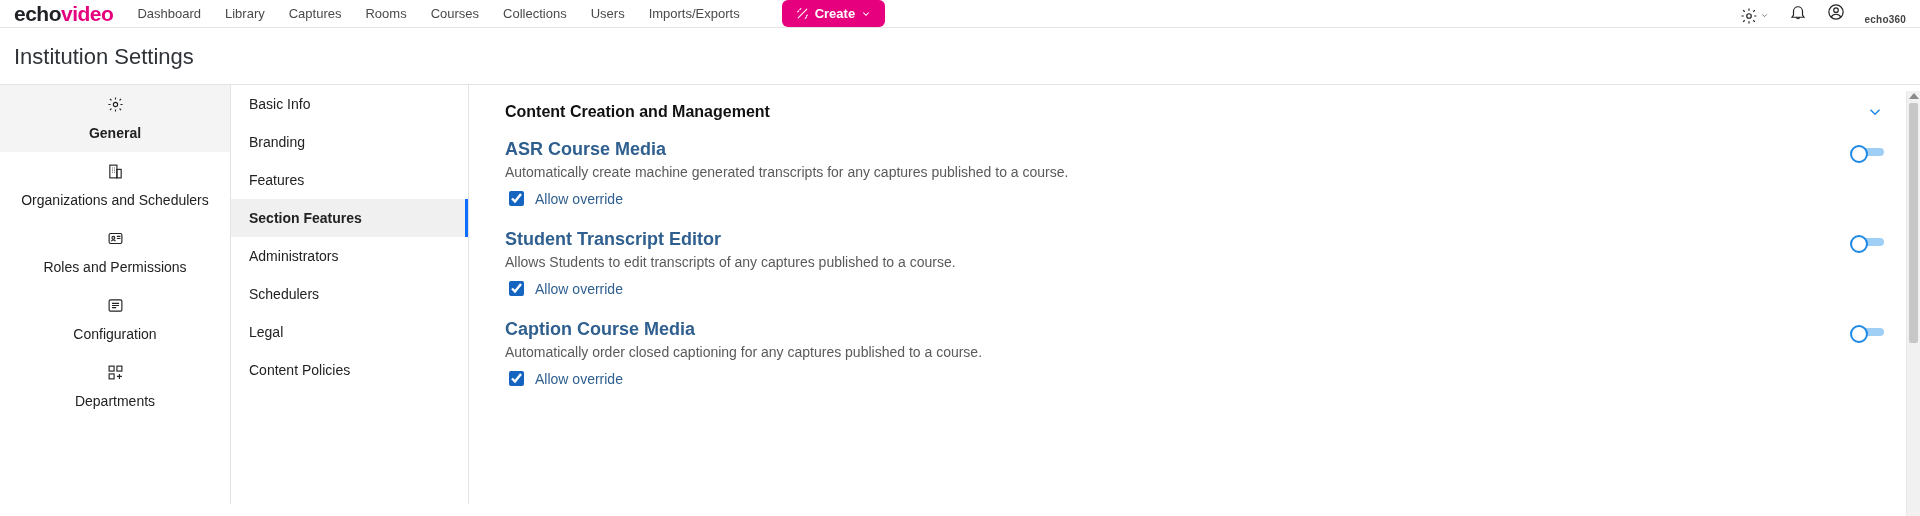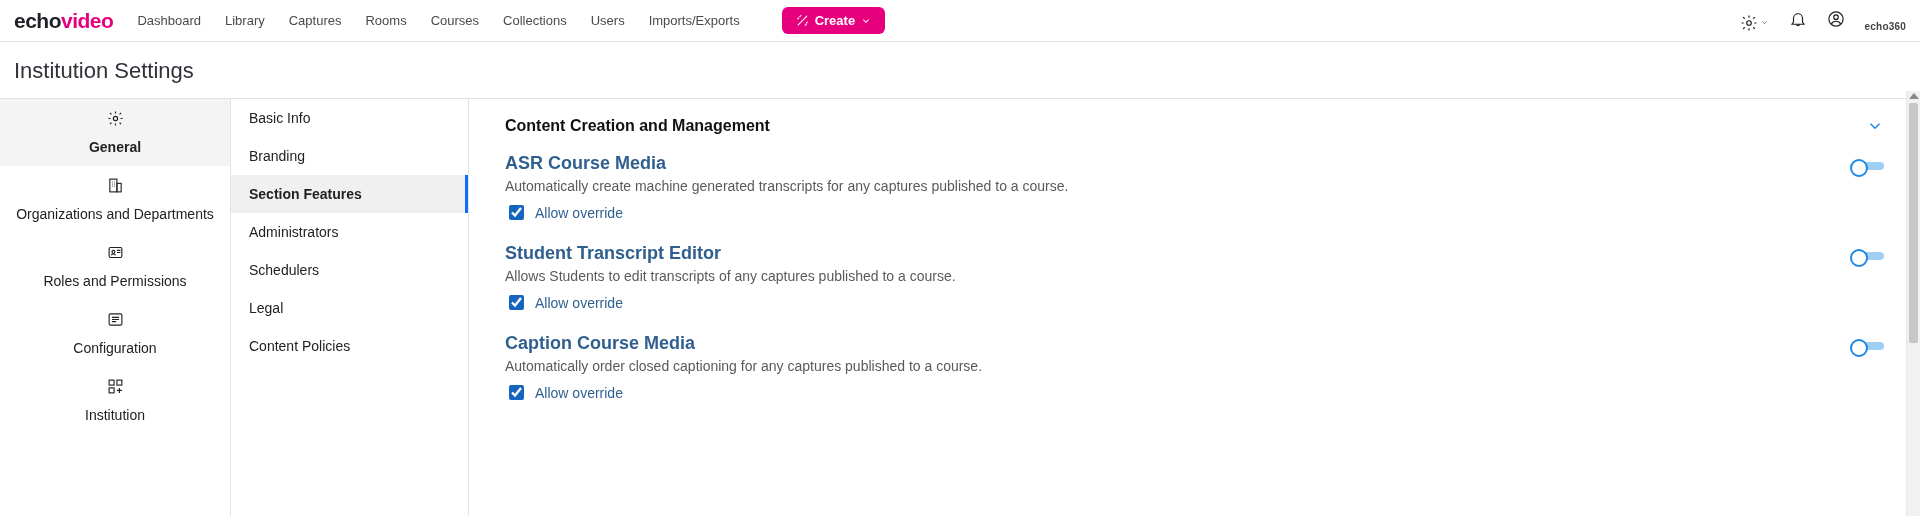--- a/index.html
+++ b/index.html
@@ -15,21 +15,21 @@
     --accent-blue:#0d6efd;
     --toggle-blue:#1e88e5;
     --annot-red:#ef1a1a;
     --scrollbar:#c7c7c7;
   }
   *{box-sizing:border-box;}
   html,body{margin:0;padding:0;font-family:"Segoe UI","Helvetica Neue",Arial,sans-serif;color:var(--text);background:var(--bg);}
   body{width:1920px;height:516px;overflow:hidden;position:relative;}
 
   
-  .topbar{display:flex;align-items:center;height:42px;border-bottom:1px solid var(--border);padding:0 14px;}
+  .topbar{display:flex;align-items:center;height:28px;border-bottom:1px solid var(--border);padding:0 14px;}
   .logo{font-weight:700;font-size:21px;letter-spacing:-.5px;margin-right:24px;user-select:none;}
   .logo .a{color:#202227;}
   .logo .b{color:var(--pink);}
   .topnav{display:flex;gap:24px;align-items:center;}
   .topnav a{color:var(--text-mid);text-decoration:none;font-size:13px;}
   .btn-create{display:flex;align-items:center;gap:6px;background:var(--pink);color:#fff;border:none;border-radius:6px;padding:6px 14px;font-size:13px;font-weight:600;margin-left:18px;cursor:pointer;}
   .btn-create svg{width:13px;height:13px;}
   .btn-create .chev{width:10px;height:10px;}
   .top-right{margin-left:auto;display:flex;align-items:flex-end;gap:20px;}
   .top-right .gear{display:flex;align-items:center;gap:2px;}
@@ -139,21 +139,21 @@
           <path d="M12 2v3M12 19v3M4.2 4.2l2.1 2.1M17.7 17.7l2.1 2.1M2 12h3M19 12h3M4.2 19.8l2.1-2.1M17.7 6.3l2.1-2.1"></path>
         </svg>
       <span>General</span>
     </div>
     <div class="side-item">
       <svg viewBox="0 0 24 24">
           <rect x="4" y="3" width="10" height="18"></rect>
           <rect x="14" y="9" width="6" height="12"></rect>
           <path d="M7 7h1M10 7h1M7 10h1M10 10h1M7 13h1M10 13h1"></path>
         </svg>
-      <span>Organizations and Departments</span>
+      <span>Organizations and Schedulers</span>
     </div>
     <div class="side-item">
       <svg viewBox="0 0 24 24">
           <rect x="3" y="5" width="18" height="14" rx="2"></rect>
           <circle cx="9" cy="11" r="2"></circle>
           <path d="M6 16c.8-1.5 2-2 3-2s2.2.5 3 2M14 9h5M14 12h5"></path>
         </svg>
       <span>Roles and Permissions</span>
     </div>
     <div class="side-item">
@@ -163,27 +163,28 @@
         </svg>
       <span>Configuration</span>
     </div>
     <div class="side-item">
       <svg viewBox="0 0 24 24">
           <rect x="3" y="3" width="7" height="7"></rect>
           <rect x="14" y="3" width="7" height="7"></rect>
           <rect x="3" y="14" width="7" height="7"></rect>
           <path d="M14 17.5h7M17.5 14v7"></path>
         </svg>
-      <span>Institution</span>
+      <span>Departments</span>
     </div>
   </div>
 
   <div class="subnav">
     <div class="sub-item">Basic Info</div>
     <div class="sub-item">Branding</div>
+    <div class="sub-item">Features</div>
     <div class="sub-item active">Section Features</div>
     <div class="sub-item">Administrators</div>
     <div class="sub-item">Schedulers</div>
     <div class="sub-item">Legal</div>
     <div class="sub-item">Content Policies</div>
   </div>
 
   <div class="main">
     <div class="section-head">
       <h2>Content Creation and Management</h2>

